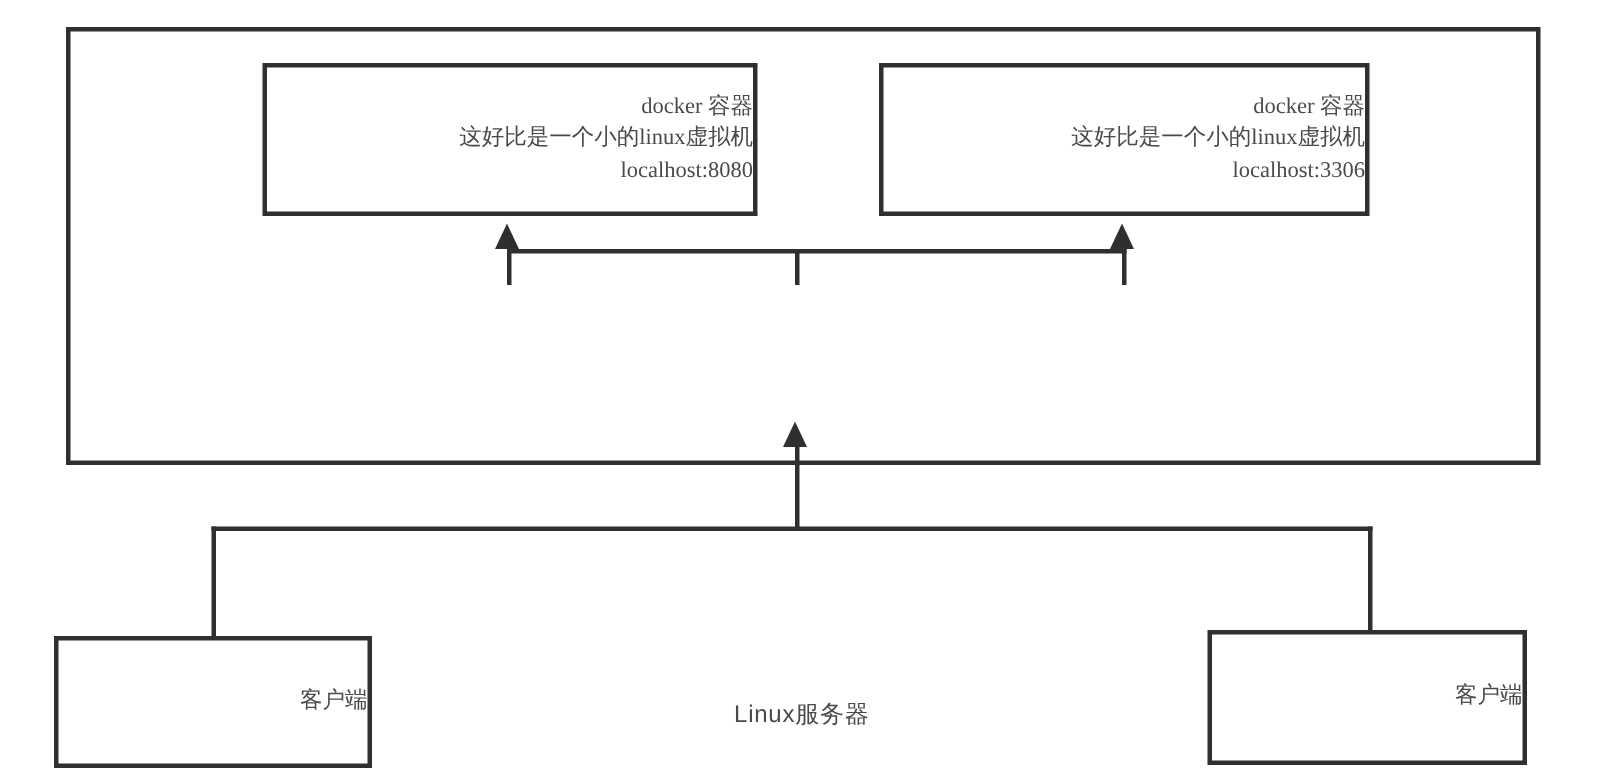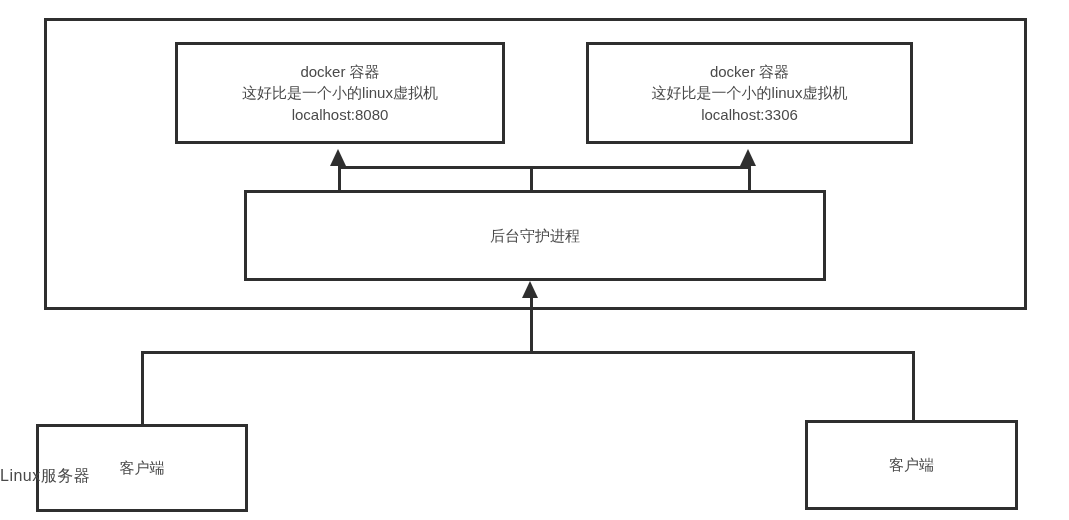--- a/index.html
+++ b/index.html
@@ -17,24 +17,25 @@
     background: #ffffff;
     overflow: hidden;
   }
   .box {
     position: absolute;
     box-sizing: border-box;
     background: #ffffff;
     border: 3px solid #2f2f2f;
     display: flex;
     flex-direction: column;
-    align-items: center;
+    align-items: flex-end;
     justify-content: center;
     text-align: center;
     color: #3a3a3a;
+    font-family: Liberation Serif, serif;
   }
   .box-text {
     line-height: 1.42;
     white-space: nowrap;
     color: #4a4a4a;
     font-size: 15px;
   }
 
   
   #server-box {
@@ -118,20 +119,21 @@
   #l-client-left-drop  { left: 141px; top: 351px; height: 75px; }
   #l-client-right-drop { left: 912px; top: 351px; height: 71px; }
   #l-client-riser      { left: 530px; top: 298px; height: 54px; }
 
   
   #server-label {
     position: absolute;
     left: 0;
     top: 466px;
     width: 1069px;
+    text-align: center;
     font-size: 16px;
     color: #4a4a4a;
     letter-spacing: 0.5px;
   }
 
   
   #watermark {
     position: absolute;
     left: 846px;
     top: 464px;
@@ -157,23 +159,20 @@
     <div class="box-text">这好比是一个小的linux虚拟机</div>
     <div class="box-text">localhost:8080</div>
   </div>
 
   <div class="box" id="container-2">
     <div class="box-text">docker 容器</div>
     <div class="box-text">这好比是一个小的linux虚拟机</div>
     <div class="box-text">localhost:3306</div>
   </div>
 
-  <div class="box" id="daemon-box">
-    <div class="box-text">后台守护进程</div>
-  </div>
 
   <div class="ln ln-v" id="l-daemon-riser"></div>
   <div class="ln ln-h" id="l-c1-horiz"></div>
   <div class="ln ln-v" id="l-c1-vert-from-daemon"></div>
   <div class="ln ln-h" id="l-c2-horiz"></div>
   <div class="ln ln-v" id="l-c2-vert"></div>
 
   <div class="arrow-up" id="arrow-c1"></div>
   <div class="arrow-up" id="arrow-c2"></div>
 

